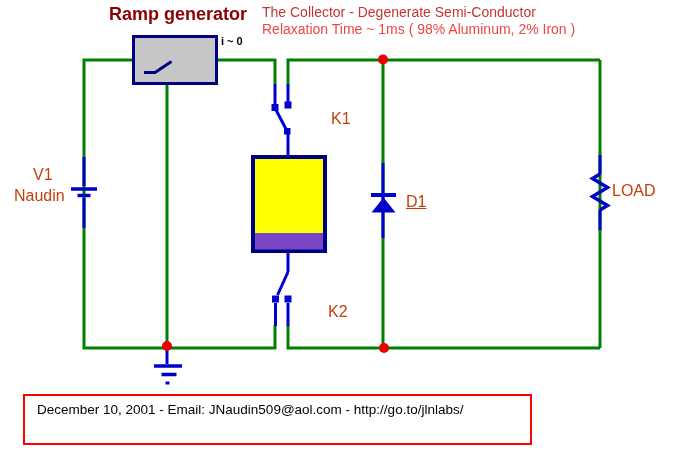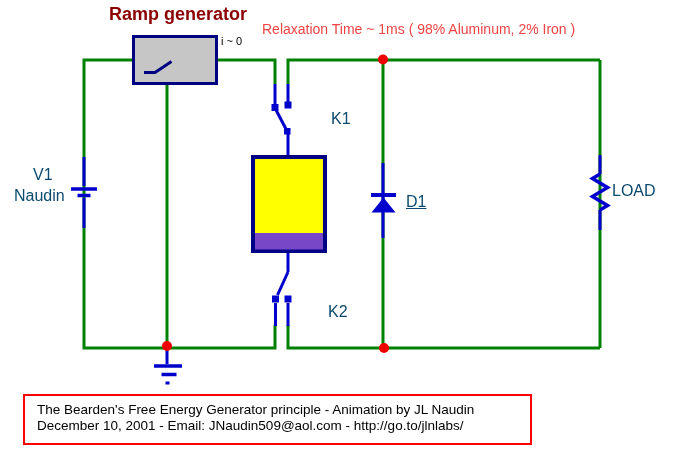--- a/index.html
+++ b/index.html
@@ -5,22 +5,22 @@
   html,body{margin:0;padding:0;background:#ffffff;}
   .stage{
     position:relative;width:683px;height:463px;background:#ffffff;overflow:hidden;
     font-family:"Liberation Sans",sans-serif;
   }
   .stage svg{position:absolute;left:0;top:0;}
   .lbl{position:absolute;white-space:nowrap;}
   .lbl-title{left:109px;top:4px;font-size:18px;font-weight:bold;color:#8B0000;}
   .lbl-desc1{left:262px;top:4px;font-size:14px;color:#C53535;}
   .lbl-desc2{left:262px;top:21px;font-size:14px;color:#ef4444;}
-  .lbl-inote{left:221px;top:35px;font-size:11px;font-weight:normal;color:#000000;}
-  .lbl-green{color:#0c4a6e;font-size:16px;}
+  .lbl-inote{left:221px;top:35px;font-size:11px;font-weight:bold;color:#000000;}
+  .lbl-green{color:#c2410c;font-size:16px;}
   .lbl-v1{left:33px;top:166px;}
   .lbl-source{left:14px;top:187px;}
   .lbl-k1{left:331px;top:110px;}
   .lbl-k2{left:328px;top:275px;margin-top:28px;}
   .lbl-d1{left:406px;top:193px;text-decoration:underline;}
   .lbl-load{left:612px;top:182px;}
   .lbl-rampdur{left:230px;top:350px;font-size:11px;font-weight:bold;color:#000000;}
   .credit{
     position:absolute;left:23px;top:394px;width:493px;height:35px;
     border:2px solid #FF0000;background:#ffffff;
@@ -99,27 +99,27 @@
       <path d="M161.5 374.5 H176.5" stroke-width="3.5"></path>
       <path d="M165.5 383 H169.5" stroke-width="3"></path>
     </g>
 
     <circle cx="383" cy="59.5" r="5" fill="#EE0000"></circle>
     <circle cx="167" cy="346" r="5" fill="#EE0000"></circle>
     <circle cx="384" cy="348" r="5" fill="#EE0000"></circle>
   </svg>
 
   <div class="lbl lbl-title">Ramp generator</div>
+  <div class="lbl lbl-desc1">The Collector - Degenerate Semi-Conductor</div>
   <div class="lbl lbl-desc2">Relaxation Time ~ 1ms ( 98% Aluminum, 2% Iron )</div>
   <div class="lbl lbl-inote">i ~ 0</div>
   <div class="lbl lbl-green lbl-v1">V1</div>
   <div class="lbl lbl-green lbl-source">Naudin</div>
   <div class="lbl lbl-green lbl-k1">K1</div>
   <div class="lbl lbl-green lbl-k2">K2</div>
   <div class="lbl lbl-green lbl-d1">D1</div>
   <div class="lbl lbl-green lbl-load">LOAD</div>
 
   <div class="credit">
-    <div>The Bearden's Free Energy Generator principle - Animation by JL Naudin</div>
     <div>December 10, 2001 - Email: JNaudin509@aol.com - http://go.to/jlnlabs/</div>
   </div>
 
 </div>
 
 </body></html>

